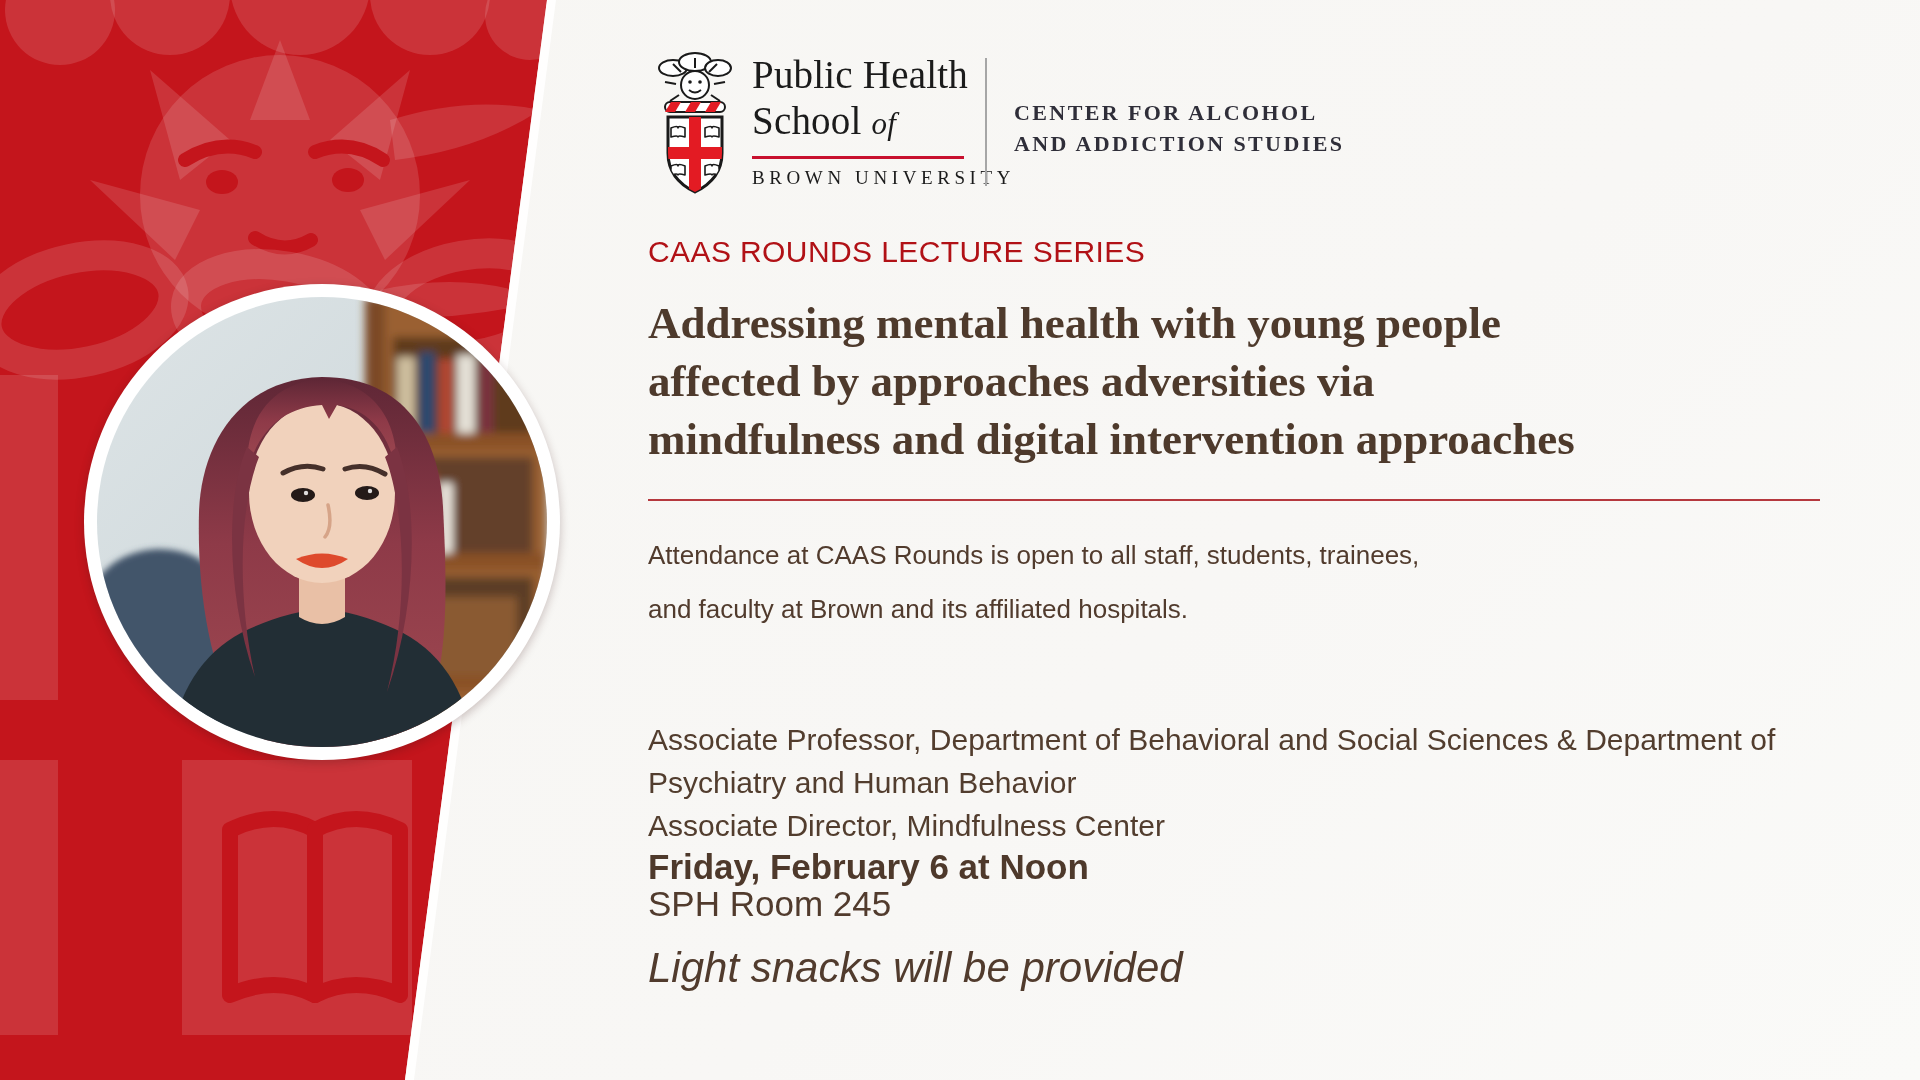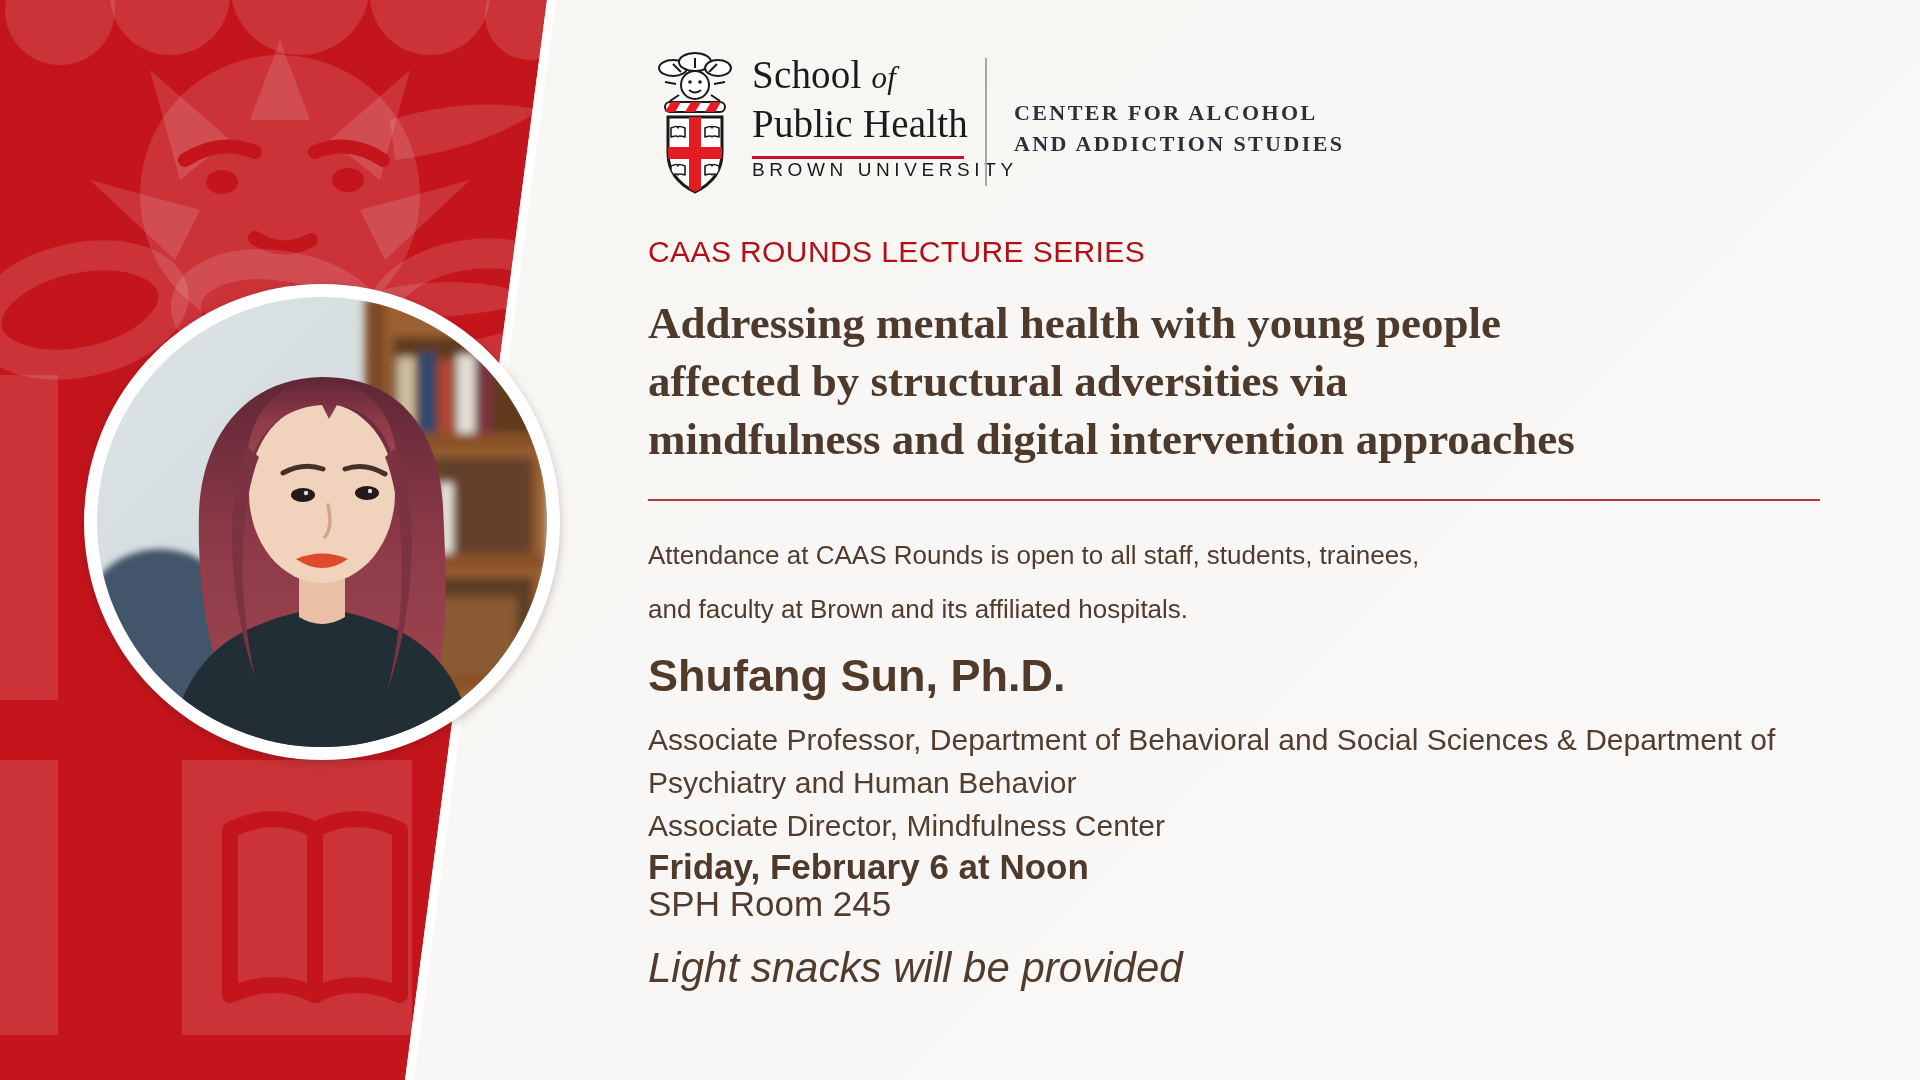--- a/index.html
+++ b/index.html
@@ -34,21 +34,21 @@
     position:absolute; left:13px; top:13px; width:450px; height:450px;
     border-radius:50%; overflow:hidden;
   }
 
   
   #crest { position:absolute; left:643px; top:50px; }
   #brand-text { position:absolute; left:752px; top:52px; color:#1b1b1b; font-family:"Liberation Serif", serif; }
   .school-line { font-size:39px; line-height:46px; letter-spacing:.2px; }
   .school-of { font-style:italic; font-size:31px; }
   #brand-underline { width:212px; height:3px; background:#c8102e; margin-top:9px; }
-  #brand-univ { font-size:19px; letter-spacing:4.6px; font-family:Liberation Sans, sans-serif; }
+  #brand-univ { font-size:19px; letter-spacing:4.6px; margin-top:8px; font-family:Liberation Serif, serif; }
   #logo-divider { position:absolute; left:985px; top:58px; width:2px; height:128px; background:#a6a6a6; }
   #center-name {
     position:absolute; left:1014px; top:97px; color:#2f2e39;
     font-family:"Liberation Serif", serif; font-weight:600;
     font-size:22px; letter-spacing:2.4px; line-height:31px;
   }
 
   
   .col { position:absolute; left:648px; }
   #series-label { top:235px; font-size:30px; font-weight:normal; color:#b11116; letter-spacing:.4px; }
@@ -244,52 +244,51 @@
           <path d="M28 78 q7 -3 7 0 q0 -3 7 0 v9 q-7 -2 -7 0 q0 -2 -7 0 z"></path>
           <path d="M62 78 q7 -3 7 0 q0 -3 7 0 v9 q-7 -2 -7 0 q0 -2 -7 0 z"></path>
           <path d="M28 116 q7 -3 7 0 q0 -3 7 0 v9 q-7 -2 -7 0 q0 -2 -7 0 z"></path>
           <path d="M62 116 q7 -3 7 0 q0 -3 7 0 v9 q-7 -2 -7 0 q0 -2 -7 0 z"></path>
         </g>
       </g>
     </svg>
   </div>
 
   <div id="brand-text">
+    <div class="school-line">Public Health</div>
     <div class="school-line">
       <span>School</span>
       <span class="school-of">of</span>
     </div>
-    <div class="school-line">Public Health</div>
     <div id="brand-underline"></div>
     <div id="brand-univ">BROWN UNIVERSITY</div>
   </div>
 
   <div id="logo-divider"></div>
 
   <div id="center-name">
     <div>CENTER FOR ALCOHOL</div>
     <div>AND ADDICTION STUDIES</div>
   </div>
 
   <div class="col" id="series-label">CAAS ROUNDS LECTURE SERIES</div>
 
   <div class="col" id="lecture-title">
     <div>Addressing mental health with young people</div>
-    <div>affected by structural adversities via</div>
+    <div>affected by approaches adversities via</div>
     <div>mindfulness and digital intervention approaches</div>
   </div>
 
   <div class="col" id="red-rule"></div>
 
   <div class="col" id="attendance">
     <div>Attendance at CAAS Rounds is open to all staff, students, trainees,</div>
     <div>and faculty at Brown and its affiliated hospitals.</div>
   </div>
 
-  <div class="col" id="speaker-name">Shufang Sun, Ph.D.</div>
   <div class="col" id="speaker-affiliation">
     <div>Associate Professor, Department of Behavioral and Social Sciences &amp; Department of</div>
     <div>Psychiatry and Human Behavior</div>
     <div>Associate Director, Mindfulness Center</div>
   </div>
 
   <div class="col" id="event-datetime">Friday, February 6 at Noon</div>
   <div class="col" id="event-location">SPH Room 245</div>
   <div class="col" id="event-note">Light snacks will be provided</div>
 

